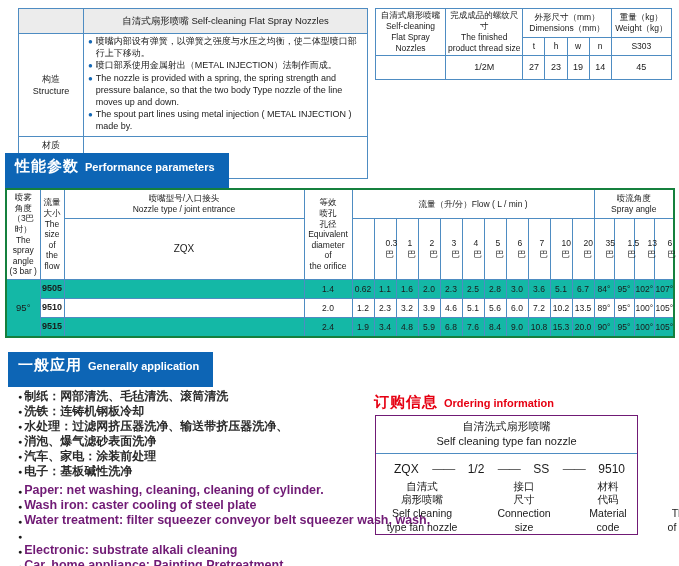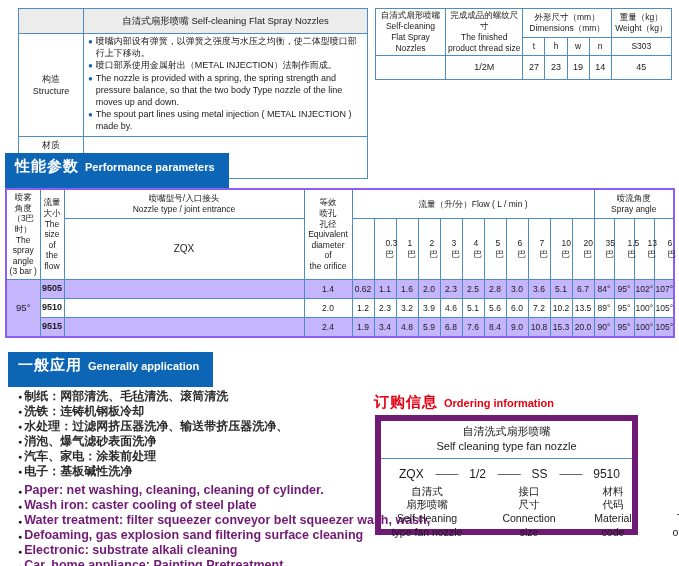--- a/index.html
+++ b/index.html
@@ -25,44 +25,44 @@
   .dims-table td{border:1px solid #4e8cc2;padding:1px 2px;line-height:1.3;}
   .dims-table .h1{height:28px;}
   .dims-table .h2 td{height:14px;}
   .dims-table .data td{height:21px;font-size:9px;}
   
   .section-bar{position:absolute;background:#0d65b5;color:#fff;padding:4px 14px 12px 10px;white-space:nowrap;}
   .section-bar .cn{font-size:15px;font-weight:bold;letter-spacing:1px;}
   .section-bar .en{font-size:11px;font-weight:bold;margin-left:6px;}
   
   .perf{position:absolute;left:5px;top:188px;width:670px;font-size:8.5px;text-align:center;
-        border:2px solid #8b5cf6;table-layout:fixed;}
+        border:2px solid #15803d;table-layout:fixed;}
   .perf th,.perf td{border:1px solid #4e8cc2;padding:0 1px;font-weight:normal;line-height:1.25;}
   .perf thead .h1 th{height:28px;}
   .perf thead .h2 th{height:60px;}
   .perf tbody td{height:18px;}
-  .perf tr.grey td{background:#c4b5fd;}
+  .perf tr.grey td{background:#14b8a6;}
   .perf td.plain{background:#fff;}
   .perf td.model{font-weight:bold;font-size:9px;}
   .perf td.big{font-size:9.5px;}
   .perf .pcell div{line-height:1.25;margin-left:32px;}
   
   .app-list{position:absolute;left:10px;list-style:none;margin:8px;padding:0;font-weight:bold;}
   .app-cn{top:381px;font-size:12px;color:#2b2b2b;}
   .app-cn li{line-height:14.7px;}
   .app-en{top:476px;font-size:12.5px;color:#701a75;}
   .app-en li{line-height:13.2px;}
   .app-list li{display:flex;align-items:flex-start;}
   .app-list .dot{color:#1a1a1a;font-size:7px;margin-right:2px;line-height:15px;}
   
   .order-title{position:absolute;left:374px;top:393px;color:#e60012;white-space:nowrap;}
   .order-title .cn{font-size:15px;font-weight:bold;letter-spacing:1px;}
   .order-title .en{font-size:11px;font-weight:bold;margin-left:6px;}
   .order-table{position:absolute;left:375px;top:415px;width:263px;height:120px;
-               border:6px solid #701a75;box-sizing:border-box;}
+               border:1px solid #701a75;box-sizing:border-box;}
   .order-head{border-bottom:1px solid #4e8cc2;text-align:center;padding:3px 0 4px 0;
               font-size:11px;line-height:1.35;}
   .order-codes{display:flex;align-items:center;justify-content:space-between;
                padding:8px 12px 2px 18px;font-size:12px;}
   .order-codes .dash{color:#555;letter-spacing:-1px;}
   .order-labels{display:grid;grid-template-columns:92px 58px 56px 57px;
                 text-align:center;font-size:10.5px;line-height:1.3;padding-top:2px;gap:27px;}
 </style>
 </head>
 <body>
@@ -361,21 +361,20 @@
   <li>
       <span class="dot"></span>
       <span>Wash iron: caster cooling of steel plate</span>
     </li>
   <li>
       <span class="dot"></span>
       <span>Water treatment: filter squeezer conveyor belt squeezer wash, wash,</span>
     </li>
   <li>
       <span class="dot"></span>
-      <span>Defoaming, gas explosion sand filtering surface cleaning</span>
     </li>
   <li>
       <span class="dot"></span>
       <span>Electronic: substrate alkali cleaning</span>
     </li>
   <li>
       <span class="dot"></span>
       <span>Car, home appliance: Painting Pretreatment</span>
     </li>
 </ul>

